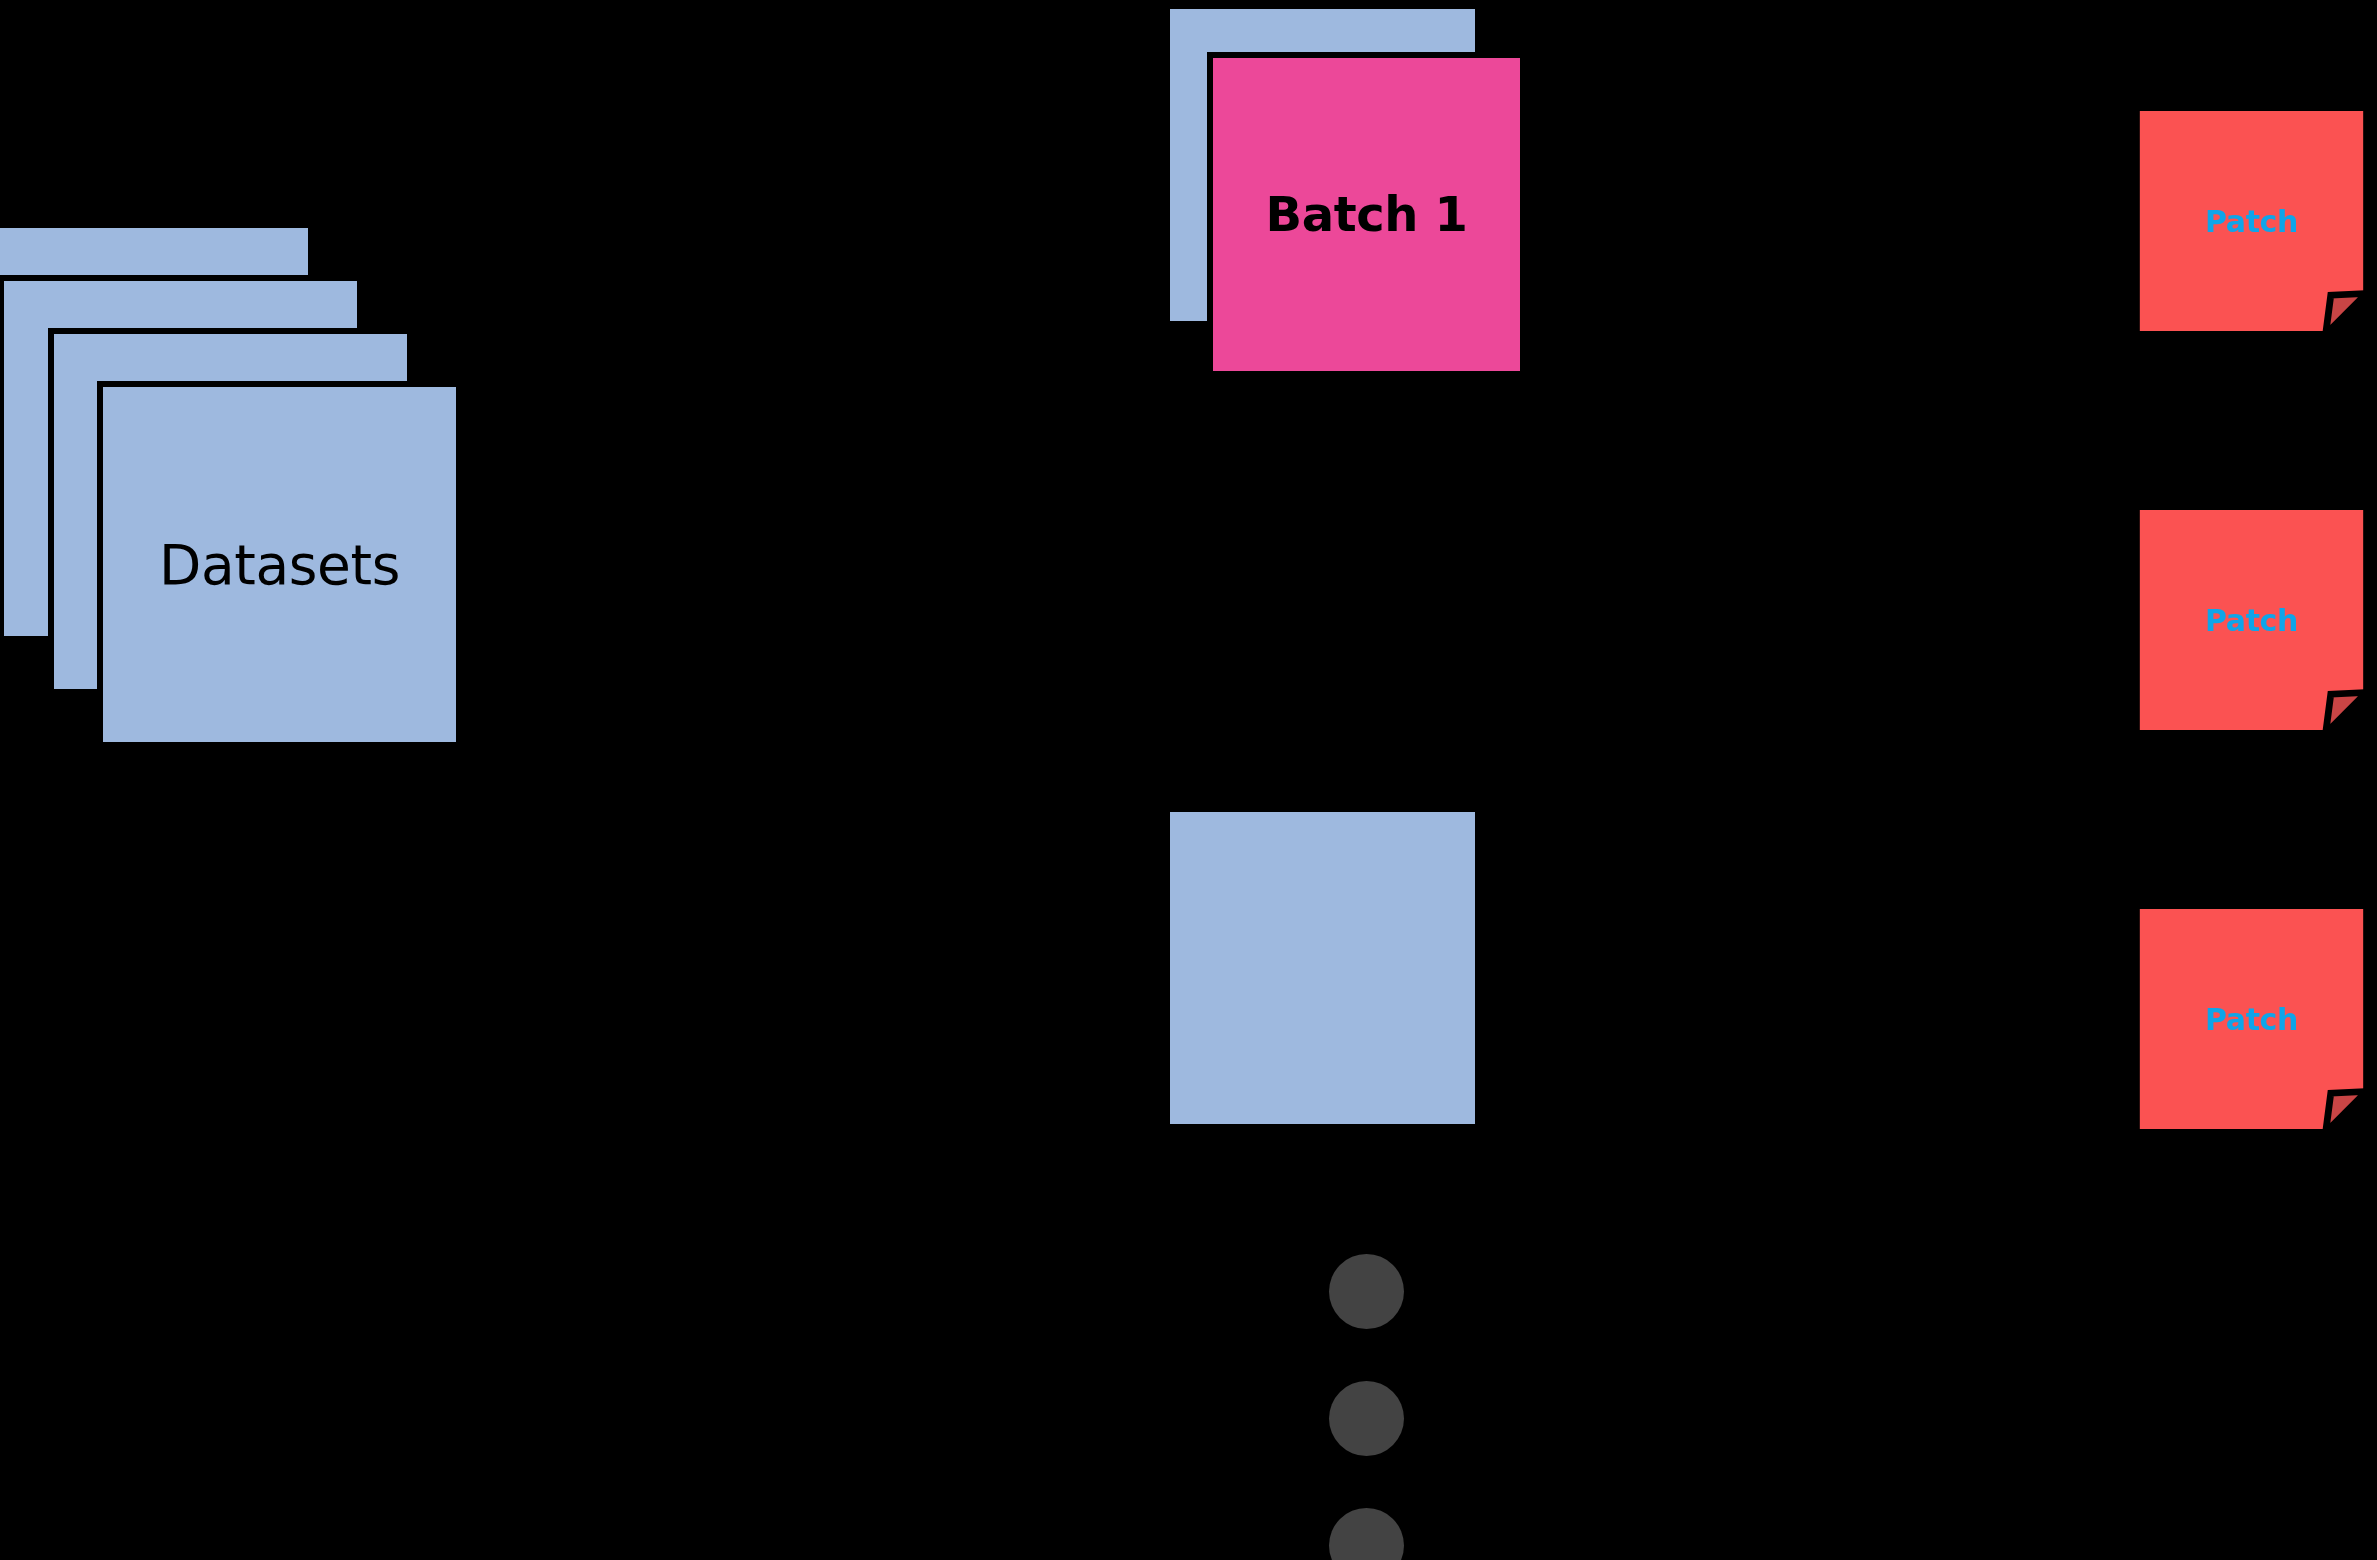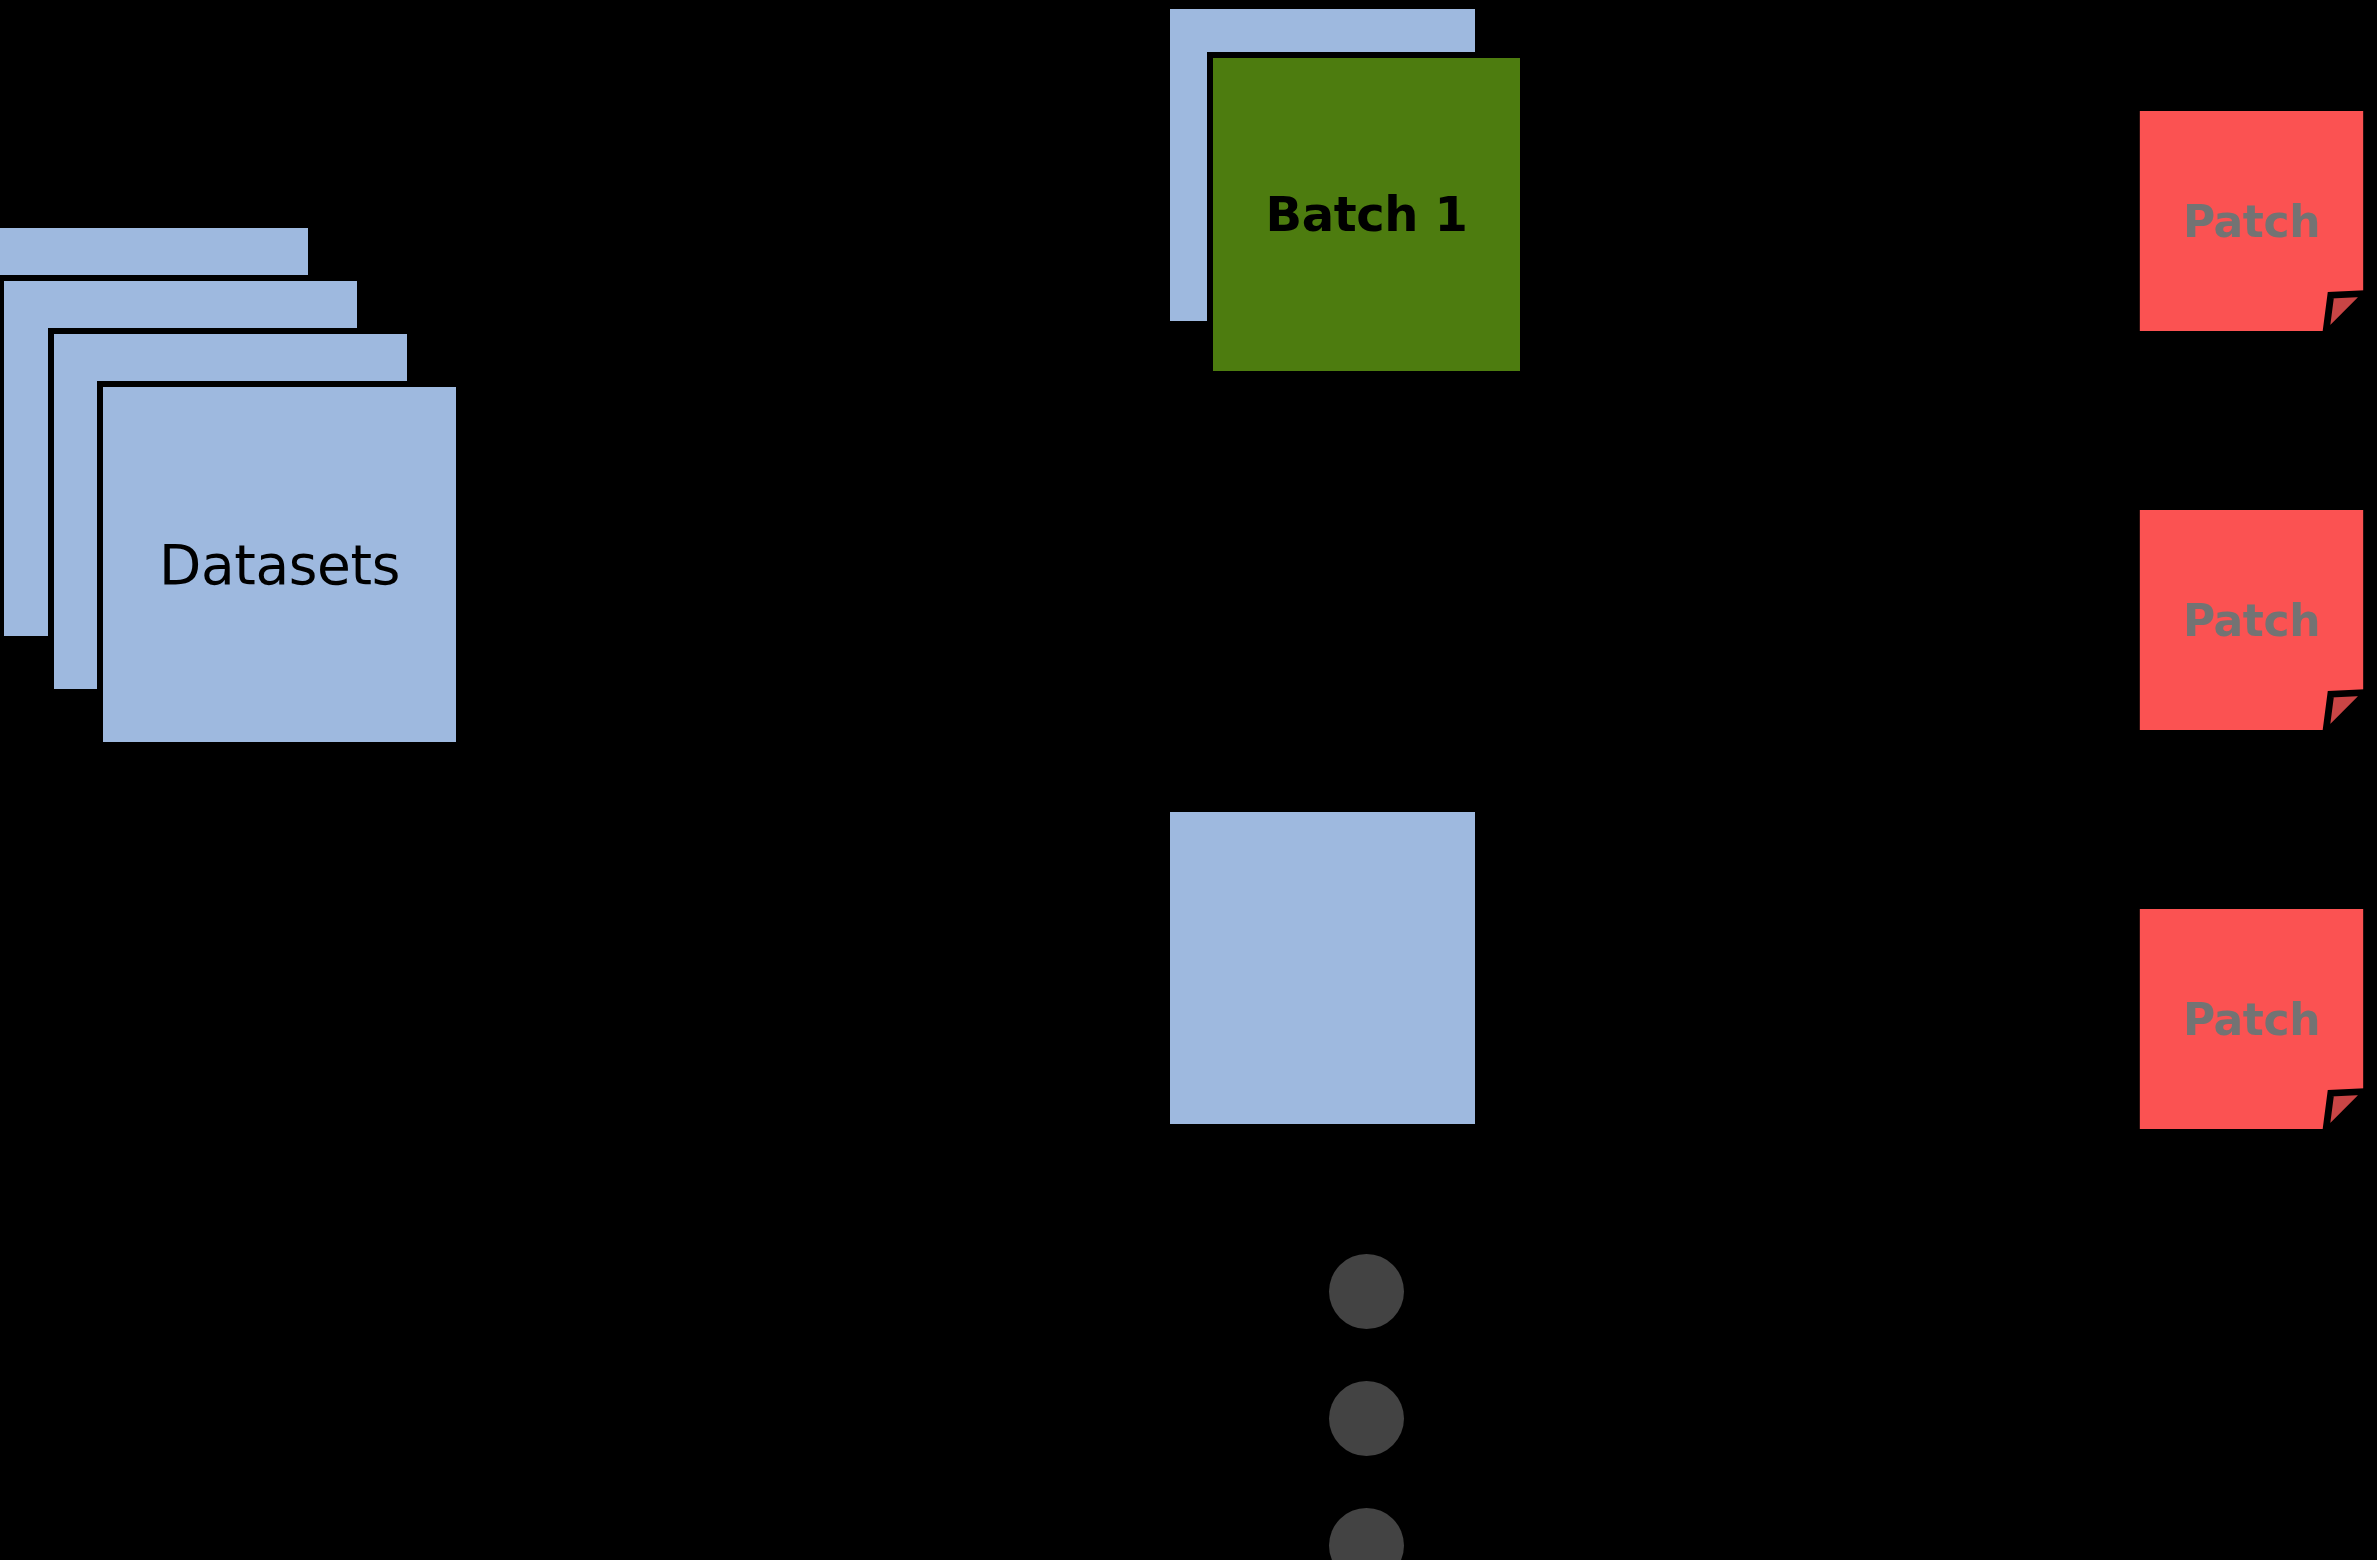--- a/index.html
+++ b/index.html
@@ -71,21 +71,21 @@
     background: #9EB9DF;
     border: 6px solid #000000;
     box-sizing: border-box;
   }
   .batch-front {
     position: absolute;
     left: 43px;
     top: 49px;
     width: 319px;
     height: 325px;
-    background: #4d7c0f;
+    background: #ec4899;
     border: 6px solid #000000;
     box-sizing: border-box;
     display: flex;
     align-items: center;
     justify-content: center;
   }
   .batch-front .batch-text {
     font-size: 48px;
     font-weight: 700;
     color: #000000;
@@ -125,23 +125,23 @@
   .patch svg { display: block; }
   .patch-text {
     position: absolute;
     left: 0;
     top: 0;
     width: 237px;
     height: 234px;
     display: flex;
     align-items: center;
     justify-content: center;
-    font-size: 44px;
+    font-size: 30px;
     font-weight: 700;
-    color: #737373;
+    color: #0ea5e9;
     letter-spacing: -0.4px;
     pointer-events: none;
   }
   #patch-1 { left: 2133px; top: 104px;  }
   #patch-2 { left: 2133px; top: 503px;  }
   #patch-3 { left: 2133px; top: 902px; }
 </style>
 </head>
 <body>
 

